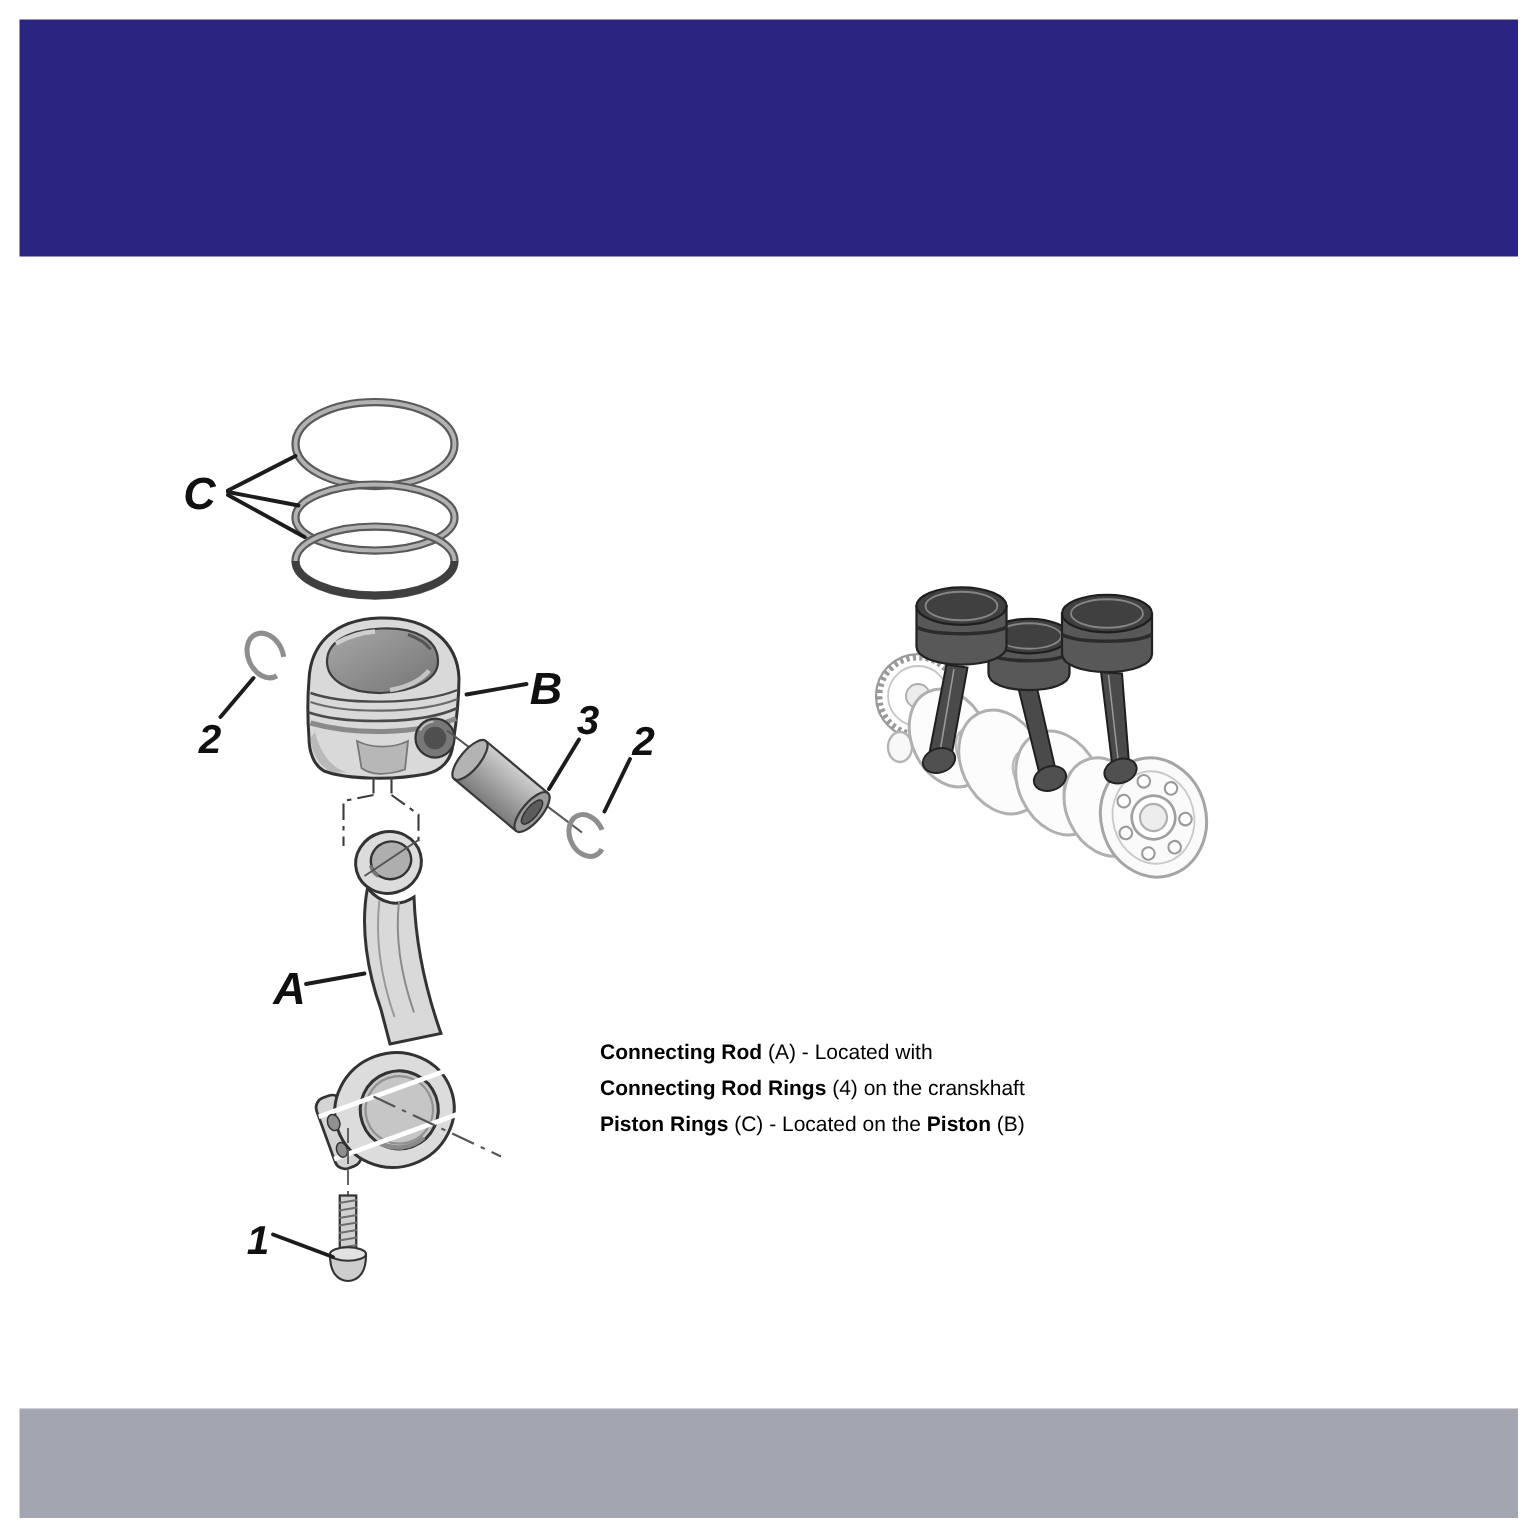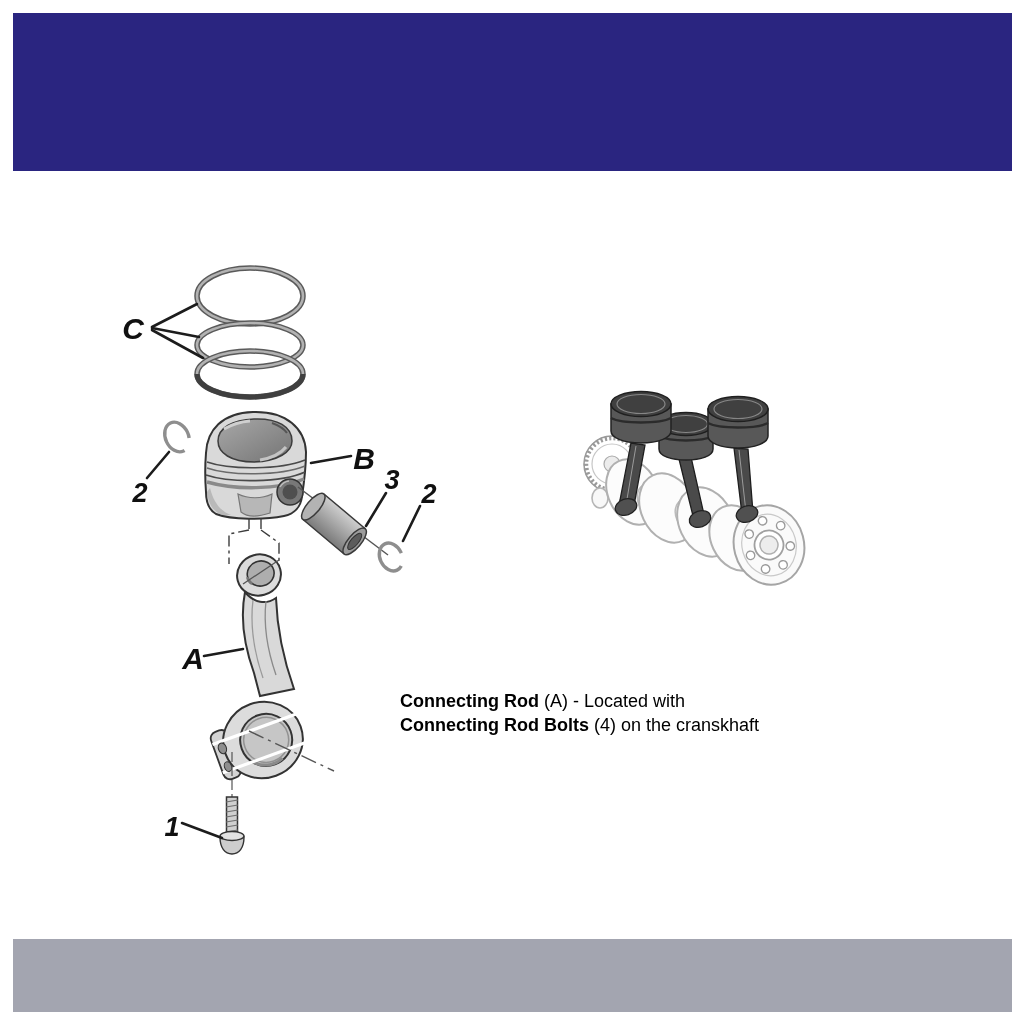--- a/index.html
+++ b/index.html
@@ -1,21 +1,21 @@
 <!DOCTYPE html>
 <html><head>
 <meta charset="utf-8">
 <style>
   html,body{margin:0;padding:0;background:#fff;}
   body{width:1024px;height:1024px;font-family:"Liberation Sans",sans-serif;}
   #canvas{position:relative;width:1024px;height:1024px;background:#fff;overflow:hidden;}
   .banner-top{position:absolute;left:13px;top:13px;width:999px;height:158px;background:#2a2580;}
   .banner-bottom{position:absolute;left:13px;top:939px;width:999px;height:73px;background:#a3a5b0;}
   #diagram{position:absolute;left:0;top:0;}
-  .caption{position:absolute;left:400px;top:689px;color:#000;font-size:18px;line-height:24px;}
+  .caption{position:absolute;left:400px;top:689px;color:#000;font-size:14px;line-height:24px;}
   .cap-line{white-space:pre-wrap;}
   .cap-line .b{font-weight:bold;}
   text{font-family:"Liberation Sans",sans-serif;font-weight:bold;font-style:italic;fill:#101010;}
   .lbl{font-size:30px;}
   .num{font-size:27px;}
   .leader{stroke:#1c1c1c;stroke-width:2.6;stroke-linecap:round;fill:none;}
   .dashdot{stroke:#3c3c3c;stroke-width:1.4;fill:none;stroke-dasharray:11 4 3 4;}
 </style>
 </head>
 <body>
@@ -205,16 +205,17 @@
     <text class="lbl" x="364" y="469" text-anchor="middle">B</text>
     <text class="lbl" x="193" y="669" text-anchor="middle">A</text>
     <text class="num" x="392" y="489" text-anchor="middle">3</text>
     <text class="num" x="429" y="503" text-anchor="middle">2</text>
     <text class="num" x="140" y="502" text-anchor="middle">2</text>
     <text class="num" x="172" y="836" text-anchor="middle">1</text>
   </svg>
 
   <div class="caption">
     <div class="cap-line"><span class="b">Connecting Rod</span><span> (A) - Located with</span></div>
-    <div class="cap-line"><span class="b">Connecting Rod Bolts</span><span> (4) on the cranskhaft</span></div>
+    <div class="cap-line"><span class="b">Connecting Rod Rings</span><span> (4) on the cranskhaft</span></div>
+    <div class="cap-line"><span class="b">Piston Rings</span><span> (C) - Located on the </span><span class="b">Piston</span><span> (B)</span></div>
   </div>
 
 </div>
 
 </body></html>

